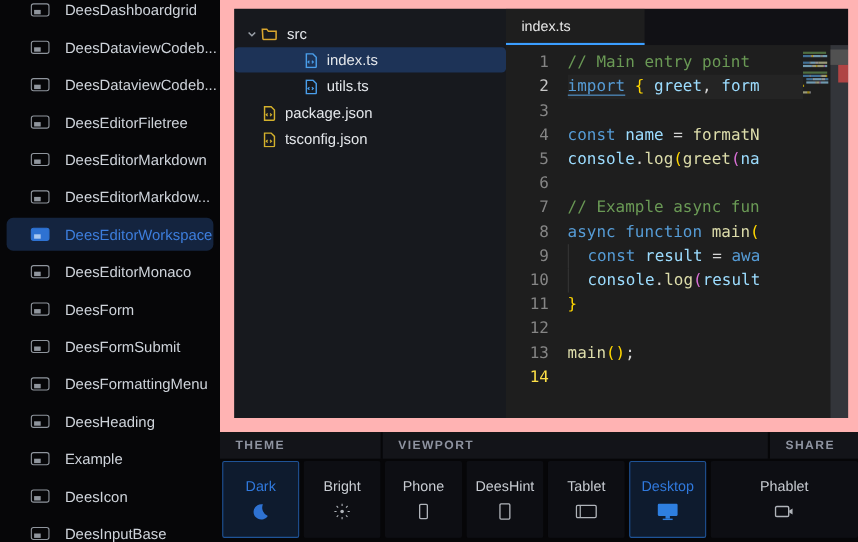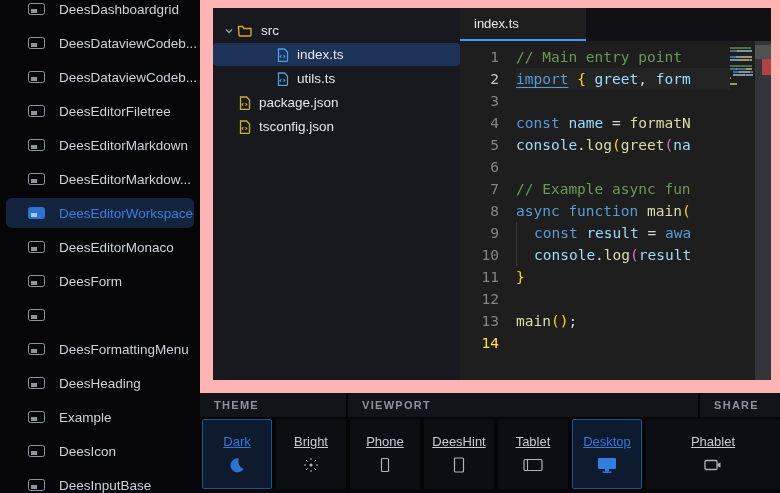--- a/index.html
+++ b/index.html
@@ -57,21 +57,21 @@
   .obar .err { position:absolute; right:0; top:18px; width:9px; height:16px; }
 
   
   .bottombar { position:absolute; left:200px; top:393px; width:580px; height:100px; background:#060608; display:flex; flex-direction:column; }
   .bb-heads { height:24px; display:flex; flex:0 0 24px; }
   .bb-head { background:#131419; border-right:2px solid #060608; display:flex; align-items:center; padding-left:14px; font-size:11px; font-weight:600; letter-spacing:1.3px; color:#8e93a0; }
   .bb-head:last-child { border-right:none; flex:1; }
   .bb-btns { flex:1; display:flex; padding:2px 0 4px 2px; gap:4px; }
   .bb-sec { display:flex; gap:4px; }
   .bb-btn { width:70px; background:#0d0e13; border:1px solid transparent; display:flex; flex-direction:column; align-items:center; justify-content:center; gap:7px; cursor:pointer; border-radius:2px; }
-  .bb-btn .blbl { font-size:13px; color:#c8ccd2;text-decoration:underline; }
+  .bb-btn .blbl { font-size:13px; color:#c8ccd2; }
   .bb-btn.sel { background:#0e1b2e; border-color:#1f5396; }
   .bb-btn.sel .blbl { color:#3079dd; }
   .bb-btn .bico { height:18px; display:flex; align-items:center; justify-content:center; }
   .bb-sec.share { flex:1; }
   .bb-sec.share .bb-btn { flex:1; }
 </style>
 </head>
 <body>
 
 <div id="app">
@@ -128,20 +128,21 @@
         <div class="side-item">
           <span class="cmp-icon">
             <i></i>
           </span>
           <span class="lbl">DeesForm</span>
         </div>
         <div class="side-item">
           <span class="cmp-icon">
             <i></i>
           </span>
+          <span class="lbl">DeesFormSubmit</span>
         </div>
         <div class="side-item">
           <span class="cmp-icon">
             <i></i>
           </span>
           <span class="lbl">DeesFormattingMenu</span>
         </div>
         <div class="side-item">
           <span class="cmp-icon">
             <i></i>

